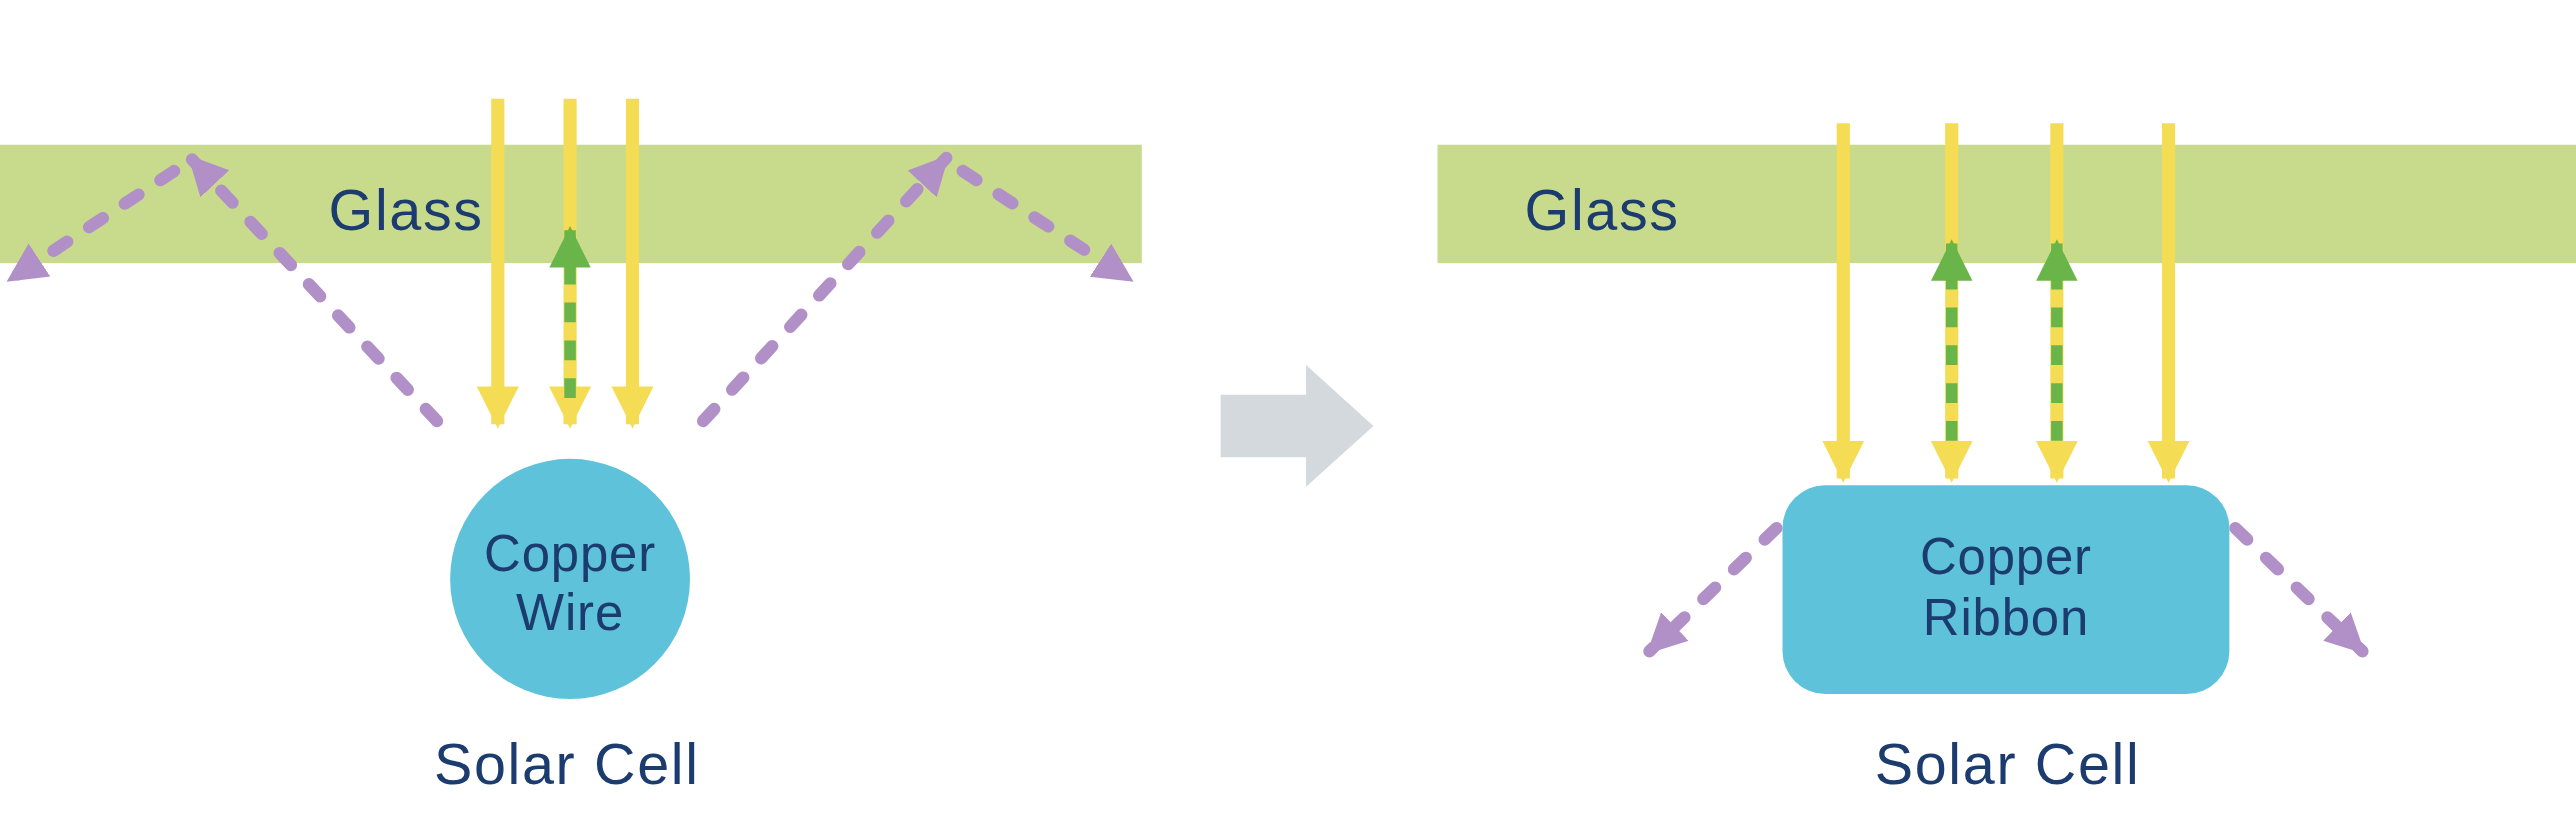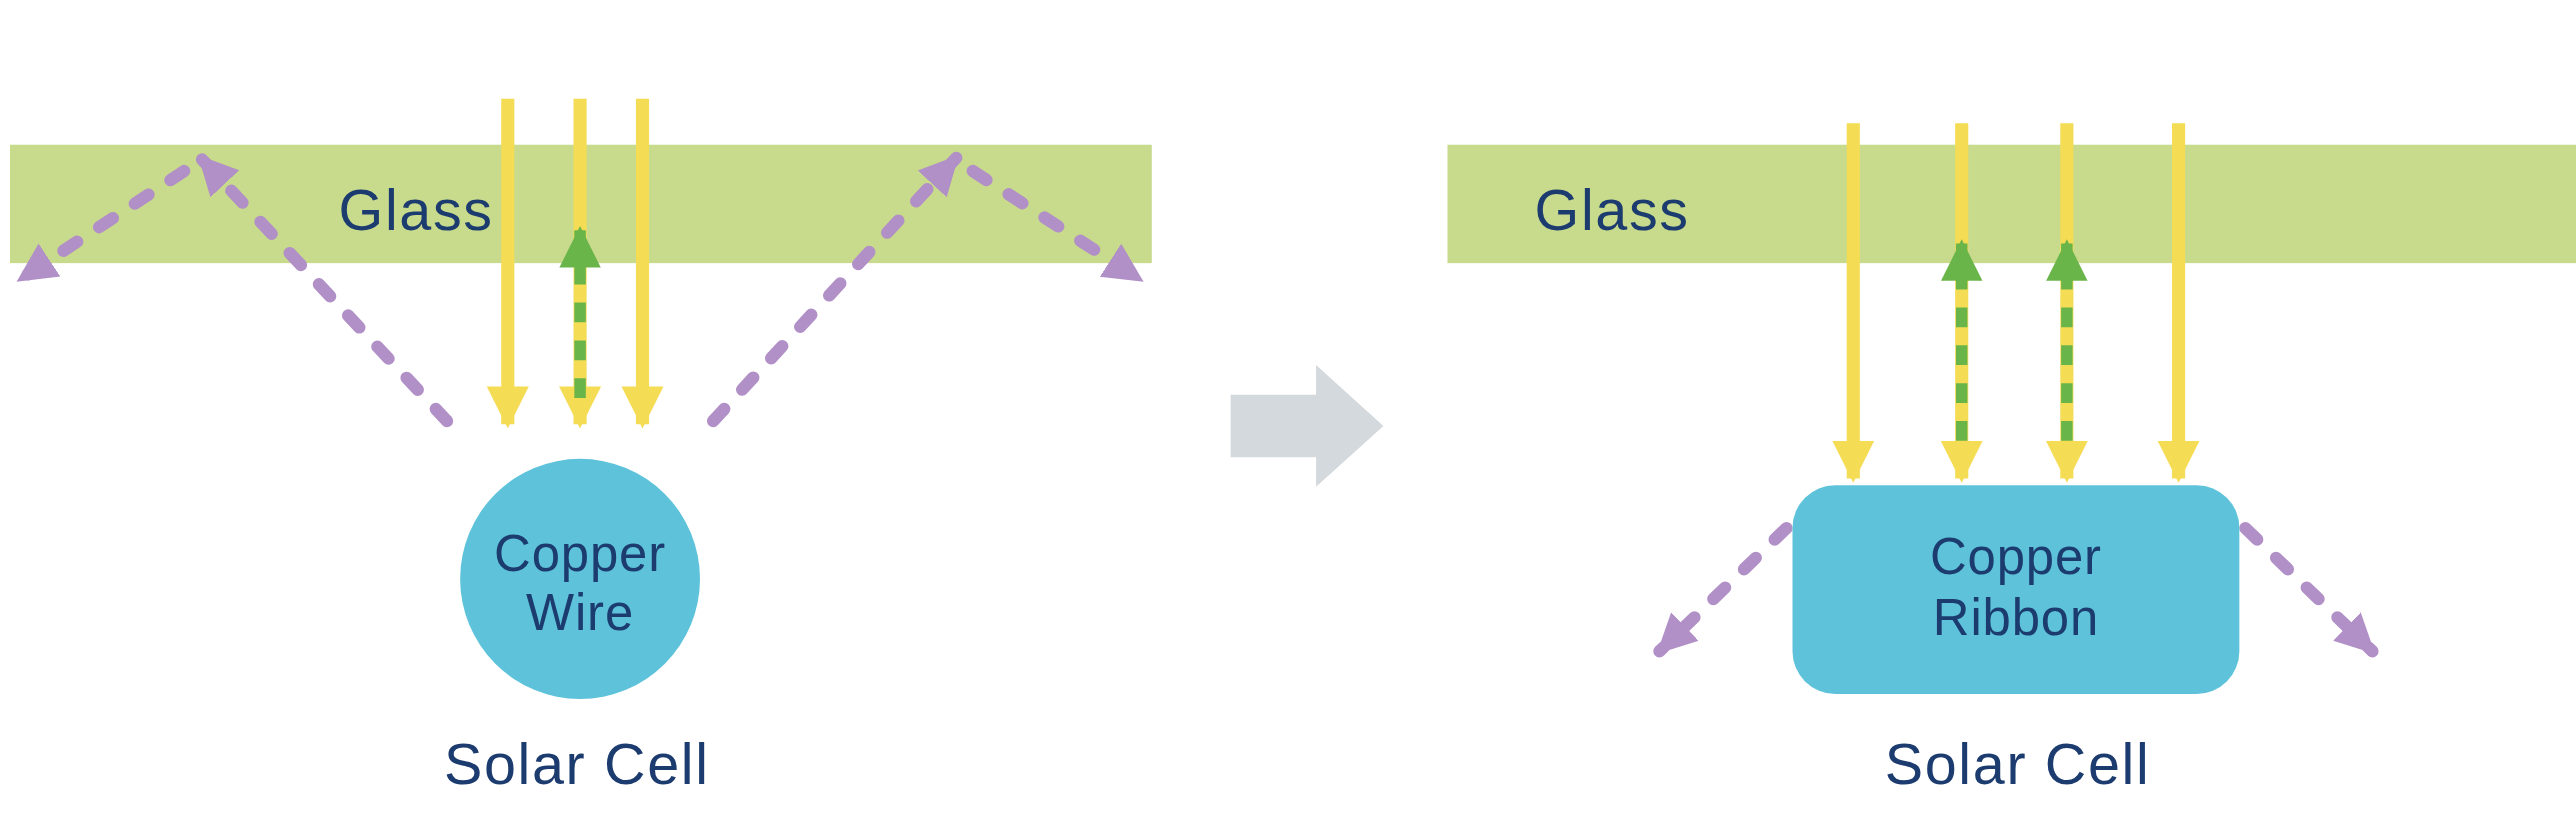--- a/index.html
+++ b/index.html
@@ -6,21 +6,20 @@
     margin: 0;
     padding: 0;
     background: #ffffff;
     width: 2576px;
     height: 819px;
     overflow: hidden;
   }
   .figure {
     width: 2148px;
     height: 819px;
-    padding-left: 10px;
   }
   svg { display: block; }
 
   .txt {
     fill: var(--text, #1c3c6f);
     font-family: "Liberation Sans", sans-serif;
     font-weight: 400;
   }
   .t-lg { font-size: 35px; letter-spacing: 1px; }
   .t-md { font-size: 31px; letter-spacing: 0.5px; }

